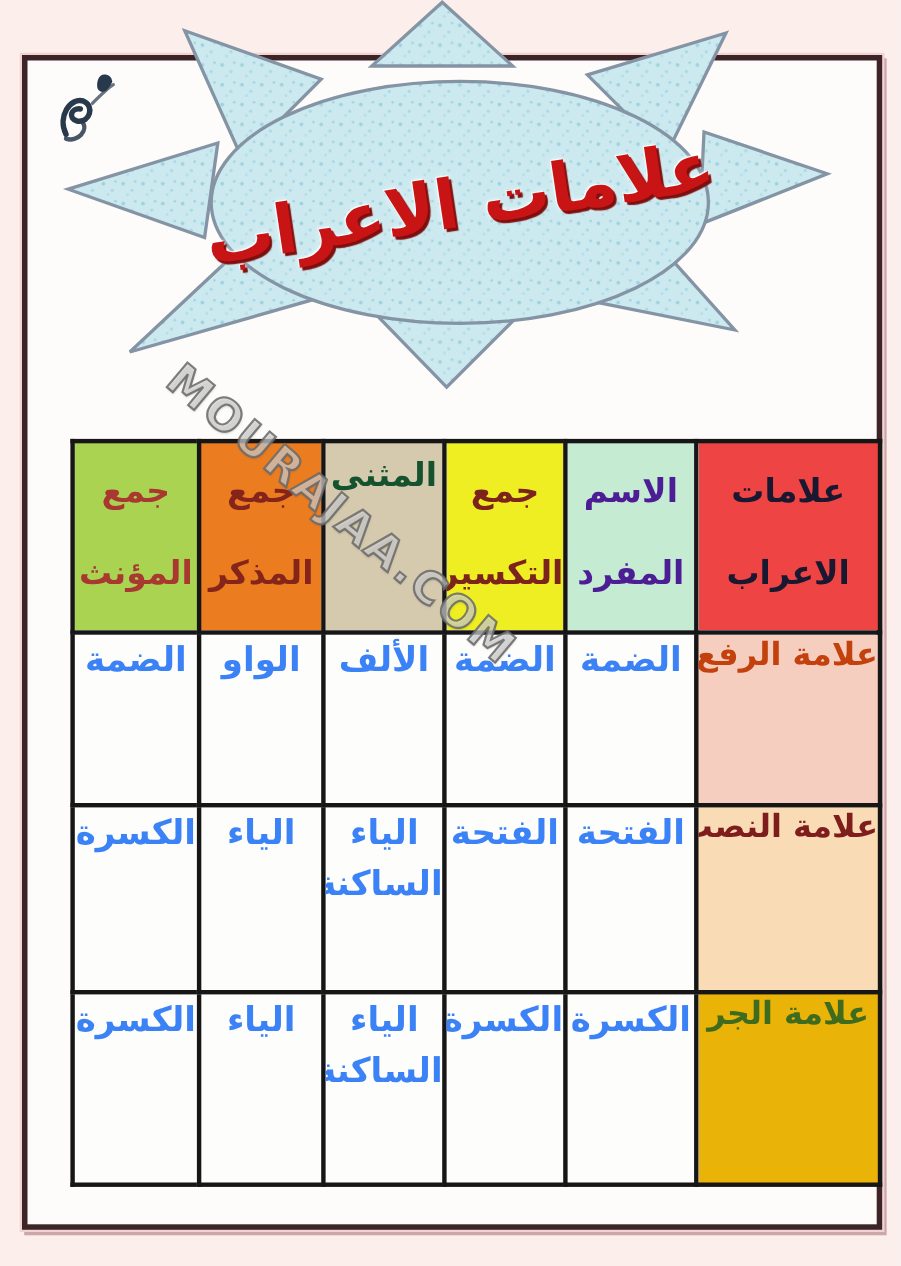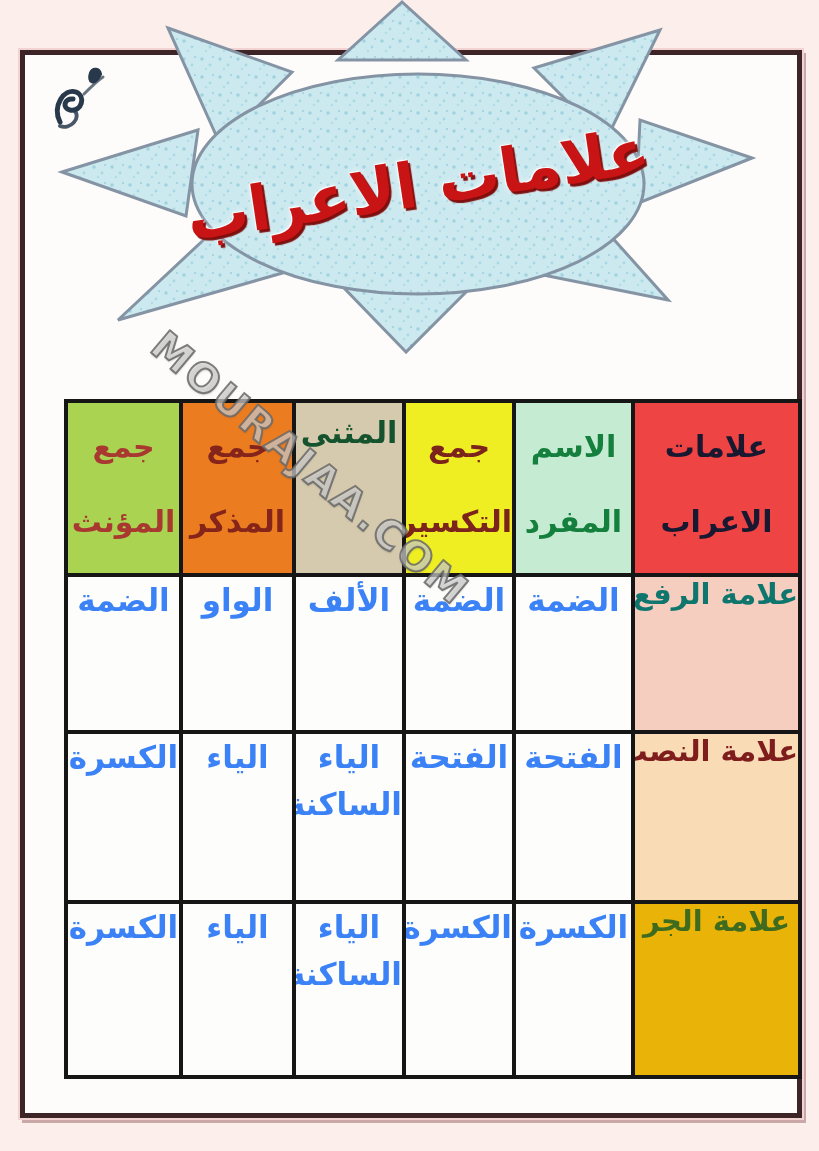--- a/index.html
+++ b/index.html
@@ -102,21 +102,21 @@
       <col style="width:115px">
   </colgroup>
   <tbody>
     <tr style="height:165px">
       <td style="background-color: #ef4444; color: rgb(24, 24, 48);">
         <div class="hcell">
           <span>علامات</span>
           <span>الاعراب</span>
         </div>
       </td>
-      <td style="background-color: rgb(197, 236, 210); color: #15803d;">
+      <td style="background-color: rgb(197, 236, 210); color: #4c1d95;">
         <div class="hcell">
           <span>الاسم</span>
           <span>المفرد</span>
         </div>
       </td>
       <td style="background-color: rgb(238, 238, 34); color: rgb(124, 36, 28);">
         <div class="hcell">
           <span>جمع</span>
           <span>التكسير</span>
         </div>
@@ -135,21 +135,21 @@
       </td>
       <td style="background-color: rgb(169, 211, 81); color: rgb(168, 56, 48);">
         <div class="hcell">
           <span>جمع</span>
           <span>المؤنث</span>
         </div>
       </td>
     </tr>
 
     <tr style="height:157px">
-      <td class="rowlabel" style="background-color: rgb(246, 206, 192); color: #0f766e;">علامة الرفع</td>
+      <td class="rowlabel" style="background-color: rgb(246, 206, 192); color: #c2410c;">علامة الرفع</td>
       <td class="datacell">الضمة</td>
       <td class="datacell">الضمة</td>
       <td class="datacell">الألف</td>
       <td class="datacell">الواو</td>
       <td class="datacell">الضمة</td>
     </tr>
 
     <tr style="height:170px">
       <td class="rowlabel" style="background-color: rgb(249, 220, 182); color: #7f1d1d;">علامة النصب</td>
       <td class="datacell">الفتحة</td>

